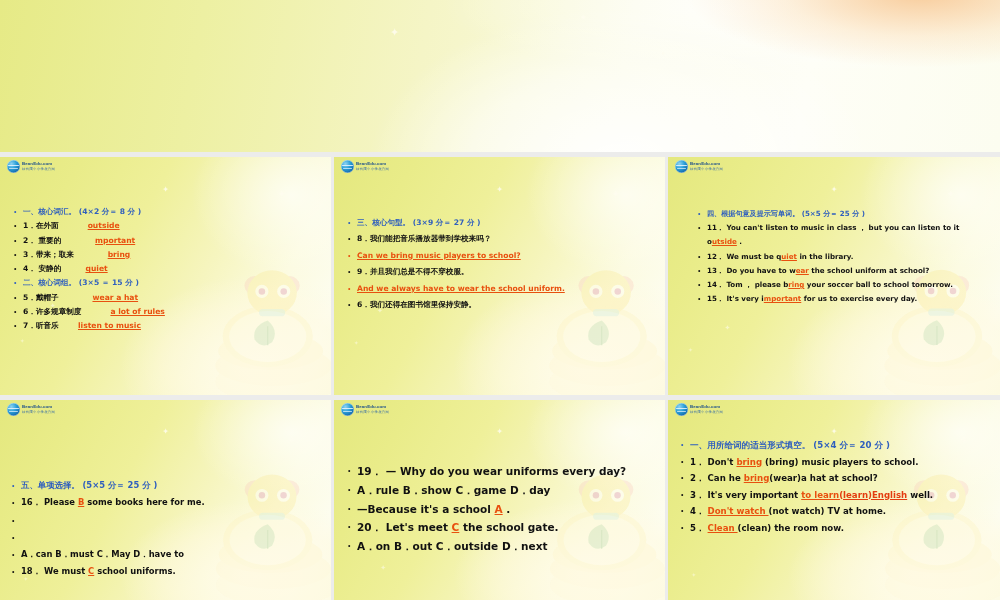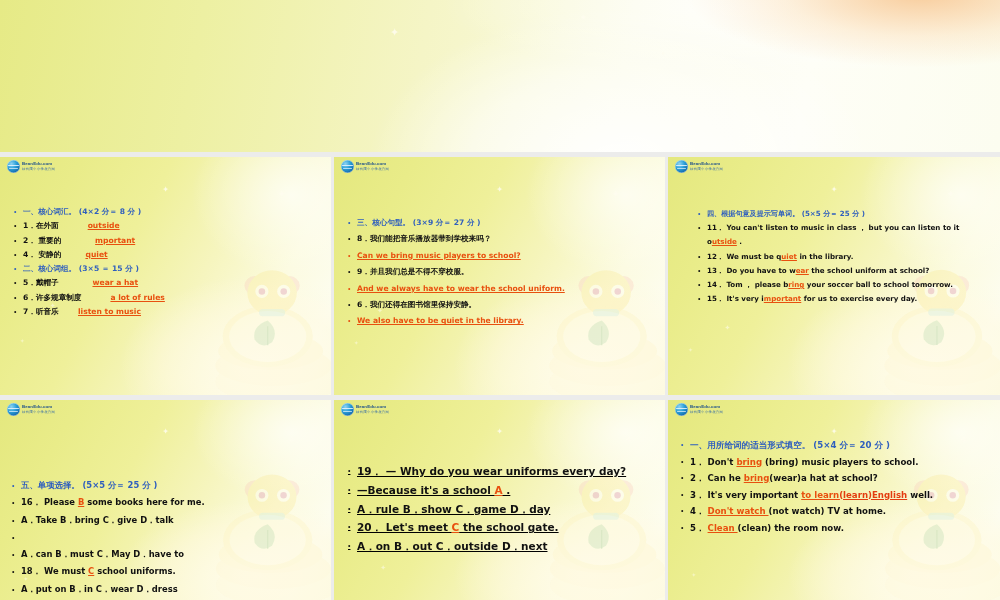--- a/index.html
+++ b/index.html
@@ -122,20 +122,24 @@
         <div class="ln">
           <span class="bul" style="color: rgb(17, 17, 17);">•</span>
           <span class="tx"><span class="blk cjk">1．在外面</span><span class="sp cjk" style="white-space: pre; text-decoration: none;">            </span><span class="ans cjk">outside</span></span>
         </div>
         <div class="ln">
           <span class="bul" style="color: rgb(17, 17, 17);">•</span>
           <span class="tx"><span class="blk cjk">2． 重要的</span><span class="sp cjk" style="white-space: pre; text-decoration: none;">              </span><span class="ans cjk">mportant</span></span>
         </div>
         <div class="ln">
           <span class="bul" style="color: rgb(17, 17, 17);">•</span>
+          <span class="tx"><span class="blk cjk">3．带来；取来</span><span class="sp cjk" style="white-space: pre; text-decoration: none;">              </span><span class="ans cjk">bring</span></span>
+        </div>
+        <div class="ln">
+          <span class="bul" style="color: rgb(17, 17, 17);">•</span>
           <span class="tx"><span class="blk cjk">4． 安静的</span><span class="sp cjk" style="white-space: pre; text-decoration: none;">          </span><span class="ans cjk">quiet</span></span>
         </div>
         <div class="ln">
           <span class="bul" style="color: rgb(47, 95, 190);">•</span>
           <span class="tx"><span class="hd cjk">二、核心词组。</span><span class="hd cjk"> (3×5 ＝ 15 分 )</span></span>
         </div>
         <div class="ln">
           <span class="bul" style="color: rgb(17, 17, 17);">•</span>
           <span class="tx"><span class="blk cjk">5．戴帽子</span><span class="sp cjk" style="white-space: pre; text-decoration: none;">              </span><span class="ans cjk">wear a hat</span></span>
         </div>
@@ -205,24 +209,20 @@
           <span class="tx"><span class="blk cjk">9．并且我们总是不得不穿校服。</span></span>
         </div>
         <div class="ln">
           <span class="bul" style="color: rgb(232, 80, 15);">•</span>
           <span class="tx"><span class="ans cjk">And we always have to wear the school uniform.</span></span>
         </div>
         <div class="ln">
           <span class="bul" style="color: rgb(17, 17, 17);">•</span>
           <span class="tx"><span class="blk cjk">6．我们还得在图书馆里保持安静。</span></span>
         </div>
-        <div class="ln">
-          <span class="bul" style="color: rgb(232, 80, 15);">•</span>
-          <span class="tx"><span class="ans cjk">We also have to be quiet in the library.</span></span>
-        </div>
       </div>
   </div>
 
   <div class="slide s-r1 s-c3">
     <div class="slidebg">
       <span class="star" style="left:49%;top:12%;font-size:8px;">✦</span>
       <span class="star" style="left:84%;top:14%;font-size:9px;">✦</span>
       <span class="star" style="left:17%;top:70%;font-size:7px;opacity:.55;">✦</span>
       <span class="star" style="left:6%;top:80%;font-size:6px;opacity:.5;">✦</span>
       <div class="deco">
@@ -328,36 +328,31 @@
         <div class="ln">
           <span class="bul" style="color: rgb(47, 95, 190);">•</span>
           <span class="tx"><span class="hd cjk">五、单项选择。</span><span class="hd cjk"> (5×5 分＝ 25 分 )</span></span>
         </div>
         <div class="ln">
           <span class="bul" style="color: rgb(17, 17, 17);">•</span>
           <span class="tx"><span class="blk cjk">16． Please </span><span class="ans cjk">B</span><span class="blk cjk"> some books here for me.</span></span>
         </div>
         <div class="ln">
           <span class="bul" style="color: rgb(17, 17, 17);">•</span>
-          <span class="tx"><span class="blk cjk">A．Take B．bring  C．give  D．talk</span></span>
         </div>
         <div class="ln">
           <span class="bul" style="color: rgb(17, 17, 17);">•</span>
         </div>
         <div class="ln">
           <span class="bul" style="color: rgb(17, 17, 17);">•</span>
           <span class="tx"><span class="blk cjk">A．can B．must C．May D．have to</span></span>
         </div>
         <div class="ln">
           <span class="bul" style="color: rgb(17, 17, 17);">•</span>
           <span class="tx"><span class="blk cjk">18． We must </span><span class="ans cjk">C</span><span class="blk cjk"> school uniforms.</span></span>
-        </div>
-        <div class="ln">
-          <span class="bul" style="color: rgb(17, 17, 17);">•</span>
-          <span class="tx"><span class="blk cjk">A．put on B．in C．wear D．dress</span></span>
         </div>
       </div>
   </div>
 
   <div class="slide s-r2 s-c2">
     <div class="slidebg">
       <span class="star" style="left:49%;top:14%;font-size:8px;">✦</span>
       <span class="star" style="left:88%;top:18%;font-size:9px;">✦</span>
       <span class="star" style="left:14%;top:82%;font-size:7px;opacity:.55;">✦</span>
       <div class="deco">
@@ -384,32 +379,32 @@
         </svg>
       </div>
     </div>
     <div class="logo">
       <span class="logo-globe"></span>
       <span class="logo-txt">
         <span class="logo-t1">BeanEdu.com</span>
         <span class="logo-t2 cjk">绿色圃中小学教育网</span>
       </span>
     </div>
-    <div class="body" style="left:14px;top:62px;width:316px;font-size:10.5px;line-height:18.8px;text-decoration:underline;">
+    <div class="body" style="left:14px;top:62px;width:316px;font-size:10.5px;line-height:18.8px;">
         <div class="ln">
           <span class="bul" style="color: rgb(17, 17, 17);">•</span>
           <span class="tx"><span class="blk cjk">19． — Why do you wear uniforms every day?</span></span>
         </div>
         <div class="ln">
           <span class="bul" style="color: rgb(17, 17, 17);">•</span>
+          <span class="tx"><span class="blk cjk">A．rule B．show C．game D．day</span></span>
+        </div>
+        <div class="ln">
+          <span class="bul" style="color: rgb(17, 17, 17);">•</span>
           <span class="tx"><span class="blk cjk">—Because it's a school </span><span class="ans cjk">A</span><span class="blk cjk"> .</span></span>
-        </div>
-        <div class="ln">
-          <span class="bul" style="color: rgb(17, 17, 17);">•</span>
-          <span class="tx"><span class="blk cjk">A．rule B．show C．game D．day</span></span>
         </div>
         <div class="ln">
           <span class="bul" style="color: rgb(17, 17, 17);">•</span>
           <span class="tx"><span class="blk cjk">20． Let's meet </span><span class="ans cjk">C</span><span class="blk cjk"> the school gate.</span></span>
         </div>
         <div class="ln">
           <span class="bul" style="color: rgb(17, 17, 17);">•</span>
           <span class="tx"><span class="blk cjk">A．on B．out C．outside D．next</span></span>
         </div>
       </div>

